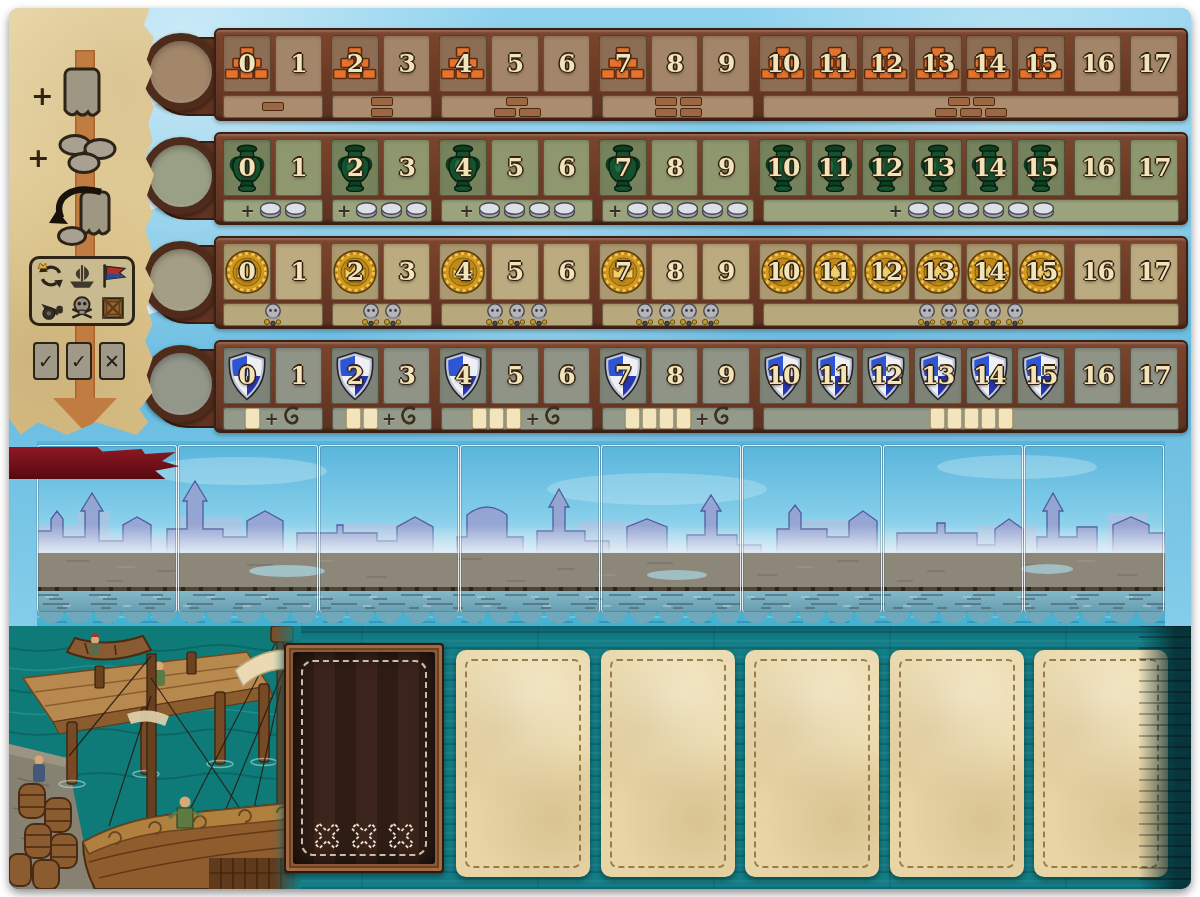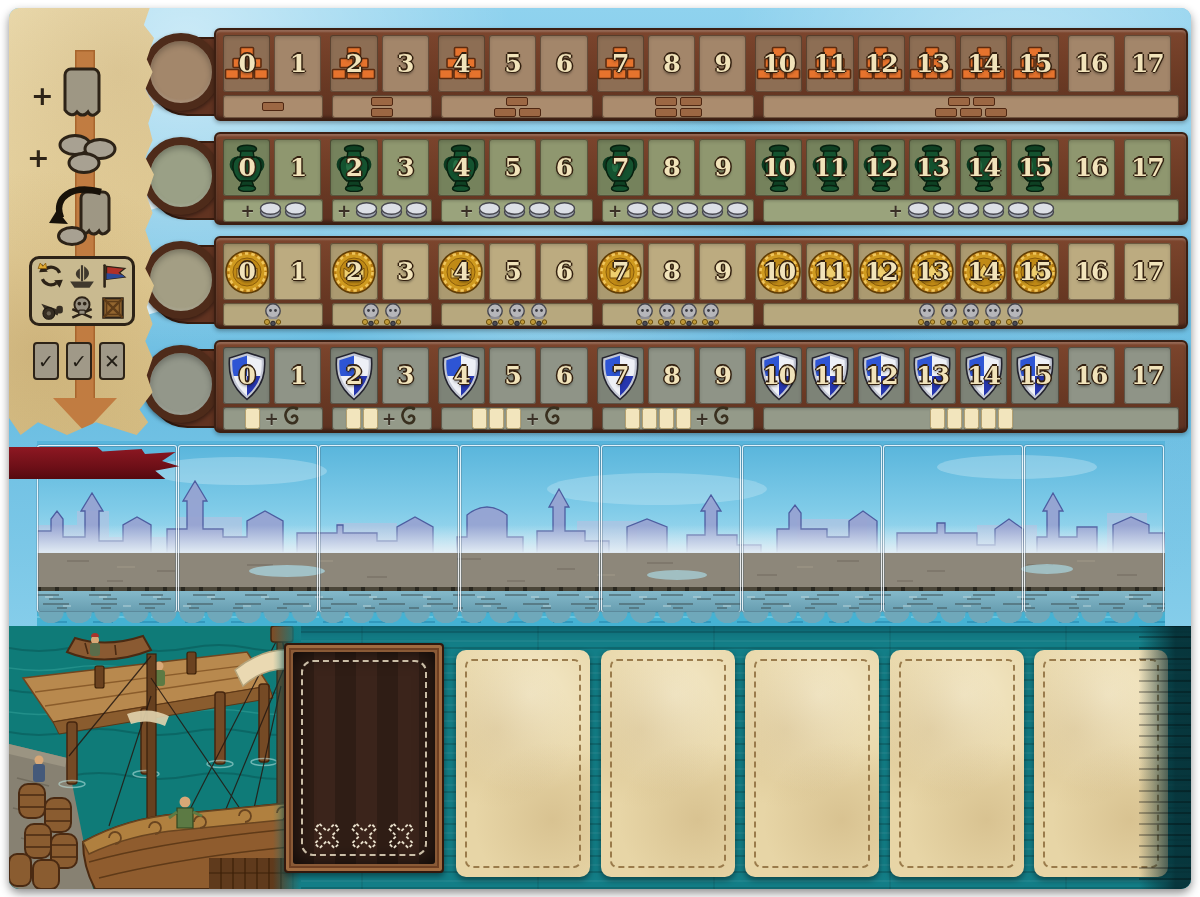--- a/index.html
+++ b/index.html
@@ -18,21 +18,21 @@
   .r0{--ca:#8d6e54;--cb:#a3866a;--bar:#ab8c6e;--circ:#a3876b}
   .r1{--ca:#75825c;--cb:#8f976f;--bar:#9aa37c;--circ:#9aa086}
   .r2{--ca:#ab9a70;--cb:#bcab80;--bar:#b7a87e;--circ:#a39e84}
   .r3{--ca:#7d8377;--cb:#8f9487;--bar:#949a89;--circ:#93978a}
   .tframe{position:absolute;inset:0;background:linear-gradient(#7c452d,#6b3a24 55%,#5c3120);
     border:2px solid #3c1f12;border-radius:6px;box-sizing:border-box;padding:5px 7px 0 7px;
     box-shadow:inset 0 2px 2px rgba(255,255,255,.2),inset 0 -2px 3px rgba(0,0,0,.35),0 2px 4px rgba(0,0,0,.3)}
   .cells{display:flex;height:57px}
   .cell{flex:1;position:relative;background:var(--cb);margin-right:4px;border-radius:3px;
     box-shadow:inset 0 0 0 1px rgba(43,22,8,.45),inset 0 2px 4px rgba(0,0,0,.2),inset 0 -1px 2px rgba(255,255,255,.14)}
-  .cell:last-child{margin-right:8px}
+  .cell:last-child{margin-right:1px}
   .cell.ic{background:var(--ca)}
   .cell.gap{margin-right:9px}
   .cell svg{position:absolute;left:50%;top:50%;transform:translate(-50%,-50%)}
   .num{position:absolute;left:0;right:0;top:50%;transform:translateY(-52%);text-align:center;
     font-family:"DejaVu Serif",serif;font-weight:bold;font-size:25px;color:#f1e3ba;letter-spacing:-1px;z-index:2;
     text-shadow:-1.5px 0 #33200f,1.5px 0 #33200f,0 -1.5px #33200f,0 1.5px #33200f,0 2px 3px rgba(0,0,0,.55)}
   .rrow{display:flex;margin-top:3px;height:23px}
   .rsec{background:var(--bar);margin-right:9px;border-radius:3px;box-sizing:border-box;
     display:flex;align-items:center;justify-content:center;gap:3px;
     box-shadow:inset 0 0 0 1px rgba(43,22,8,.45),inset 0 2px 3px rgba(0,0,0,.2)}

